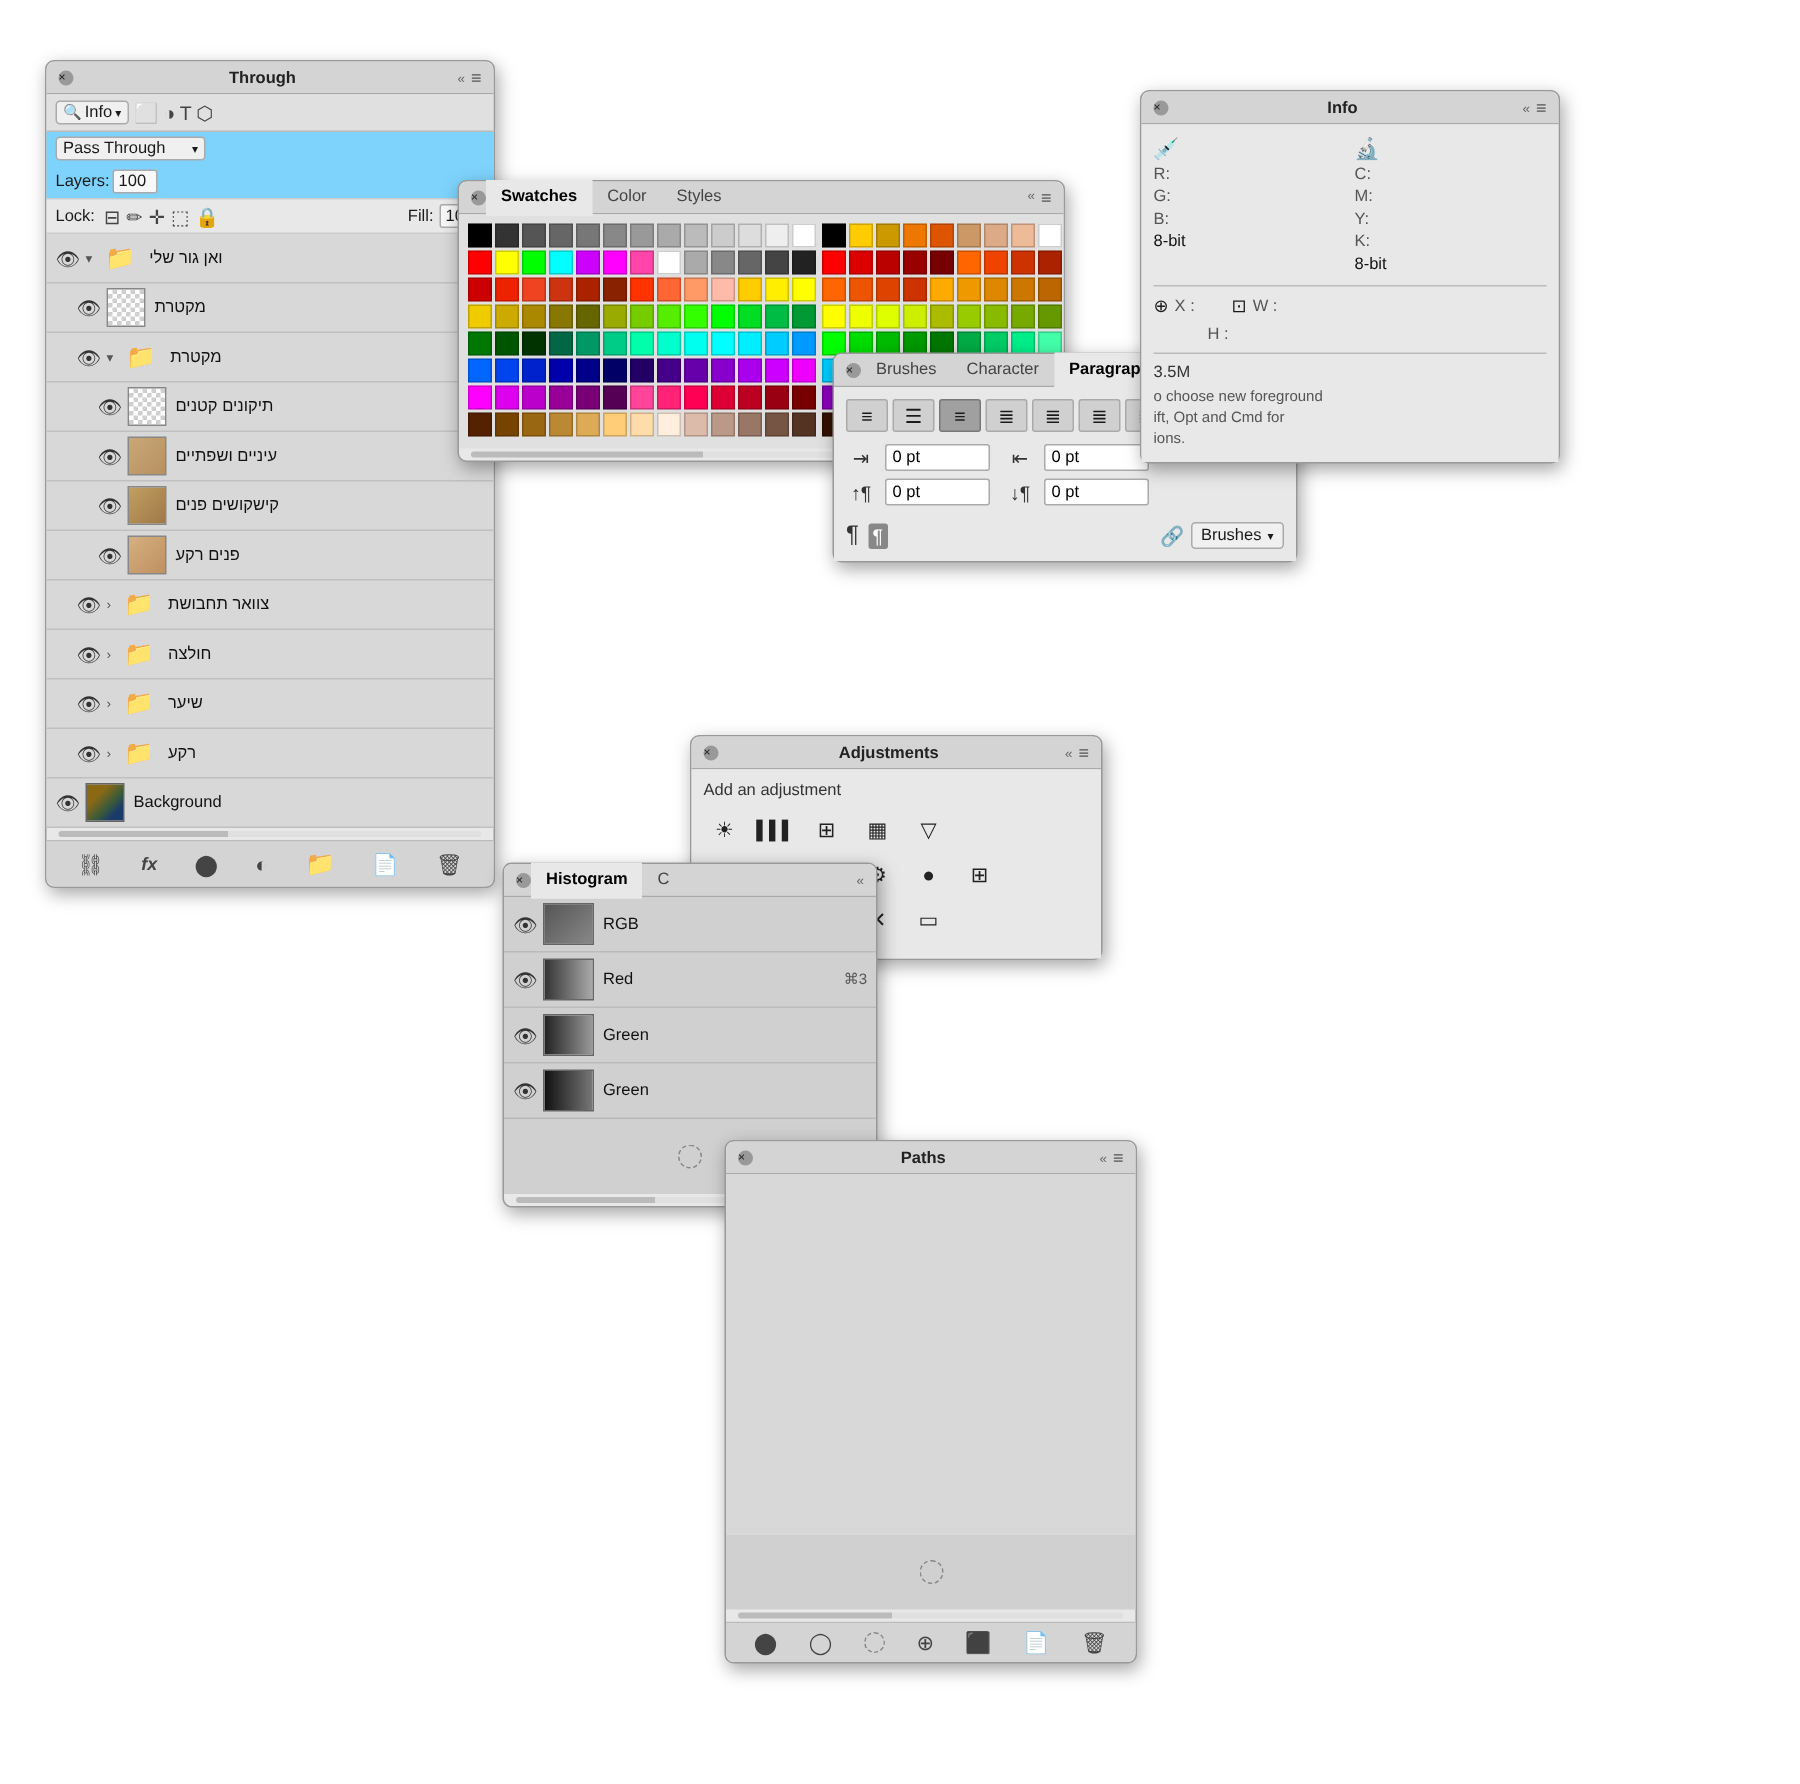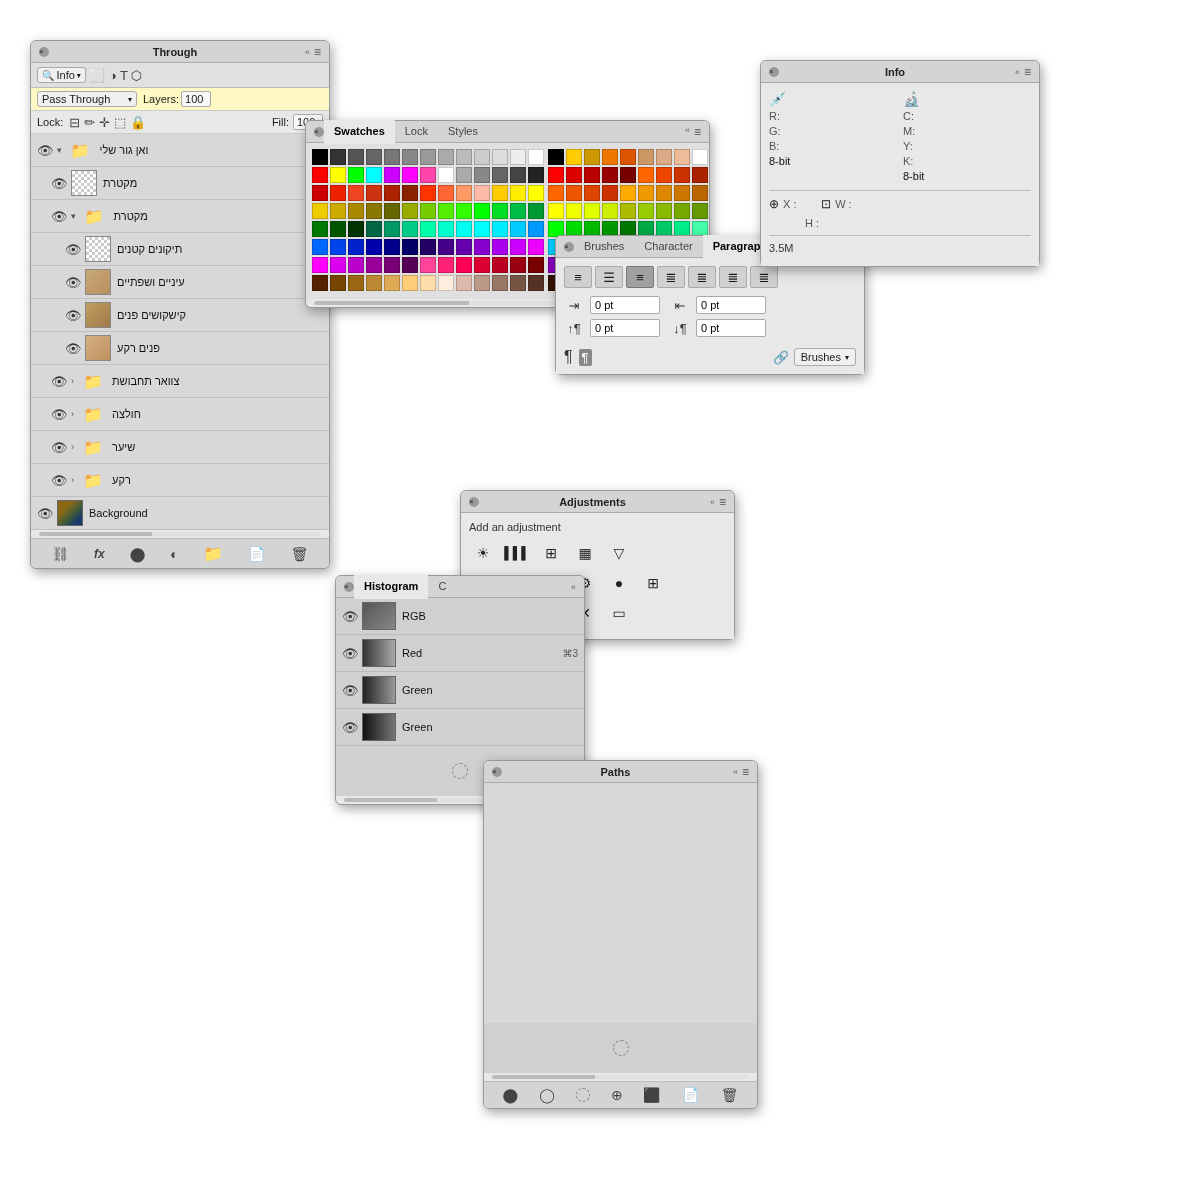--- a/index.html
+++ b/index.html
@@ -122,23 +122,24 @@
     .filter-icon {
       font-size: 13px;
       color: #444;
       cursor: pointer;
     }
 
     .layers-blend-row {
       display: flex;
       align-items: flex-start;
       padding: 3px 6px;
-      background: #fef9c3;
+      background: #7dd3fc;
       border-bottom: 1px solid #ccc;
       gap: 6px;
+      flex-direction: column;
     }
 
     .blend-select {
       background: #f0f0f0;
       border: 1px solid #aaa;
       border-radius: 3px;
       padding: 1px 4px;
       font-size: 11px;
       min-width: 100px;
       cursor: pointer;
@@ -719,21 +720,21 @@
     <span class="bottom-icon">📄</span>
     <span class="bottom-icon">🗑</span>
   </div>
 </div>
 
 <div class="panel" id="swatches-panel">
   <div class="panel-titlebar">
     <span class="panel-close">×</span>
     <div class="tab-bar" style="flex:1;border:none;background:transparent;padding:0;">
       <span class="tab active">Swatches</span>
-      <span class="tab">Lock</span>
+      <span class="tab">Color</span>
       <span class="tab">Styles</span>
     </div>
     <span style="display:flex;gap:4px;">
       <span class="panel-collapse">«</span>
       <span class="panel-menu-icon">≡</span>
     </span>
   </div>
 
   <div class="swatches-grid">
 
@@ -1087,20 +1088,21 @@
       <div></div>
       <div class="info-row">
         <span class="info-label" style="margin-left:16px;">H :</span>
         <span class="info-value"></span>
       </div>
     </div>
 
     <hr class="info-divider">
 
     <div class="info-size-text">3.5M</div>
+    <div class="info-help-text">o choose new foreground<br>ift, Opt and Cmd for<br>ions.</div>
   </div>
 </div>
 
 <div class="panel" id="adjustments-panel">
   <div class="panel-titlebar">
     <span class="panel-close">×</span>
     <span class="panel-title-text">Adjustments</span>
     <span style="display:flex;gap:4px;align-items:center;">
       <span class="panel-collapse">«</span>
       <span class="panel-menu-icon">≡</span>

